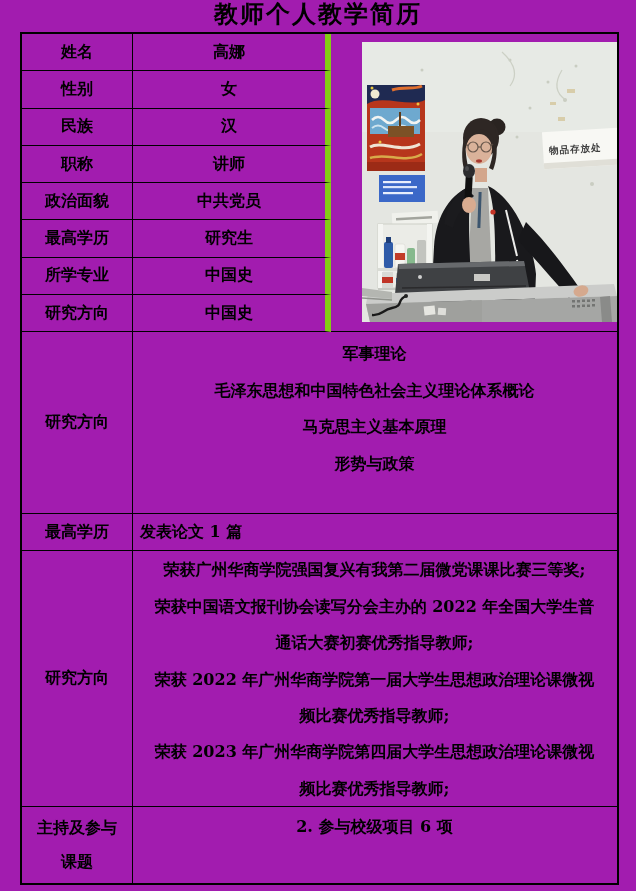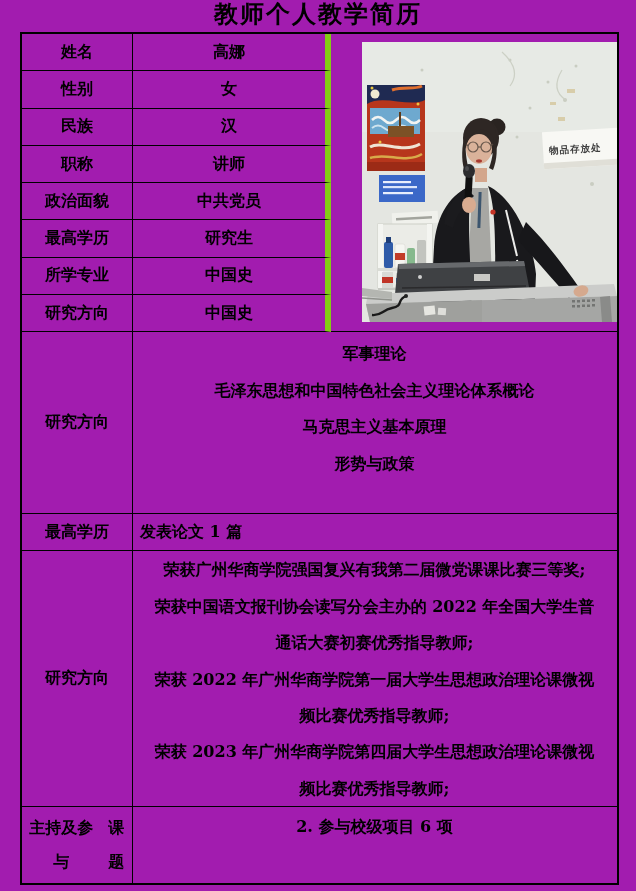--- a/index.html
+++ b/index.html
@@ -13,21 +13,21 @@
        grid-template-rows:repeat(8,37.3px) 182px 37px 256px 75.6px;
        font-weight:700;font-size:16px;}
   .cell{box-sizing:border-box;overflow:hidden;}
   .lab{grid-column:1;border-right:1px solid #000;border-bottom:1px solid #000;
        display:flex;align-items:center;justify-content:center;text-align:center;}
   .val{grid-column:2;border-right:6px solid #84cc16;border-bottom:1px solid #000;
        display:flex;align-items:center;justify-content:center;}
   .photo-cell{grid-column:3;grid-row:1/9;border-bottom:1px solid #000;}
   .photo-cell svg{display:block;margin:8px 0 0 31px;}
   .body{grid-column:2/4;border-bottom:1px solid #000;text-align:center;}
-  .lab.two-line{flex-direction:row;line-height:34px;}
+  .lab.two-line{flex-direction:column;line-height:34px;}
   .nb{border-bottom:none !important;}
   .courses{padding:4px 8px 0 7px;}
   .courses .line{line-height:36.4px;white-space:nowrap;}
   .papers{display:flex;align-items:center;padding-left:7px;}
   .honors{padding:1px 8px 0 7px;}
   .honors .line{line-height:36.4px;white-space:nowrap;}
   .projects{padding:3px 8px 0 7px;}
   .projects .line{line-height:34.5px;white-space:nowrap;}
   .caret{display:inline-block;width:2px;height:18px;background:#000;
          margin-left:1px;vertical-align:-3px;}

